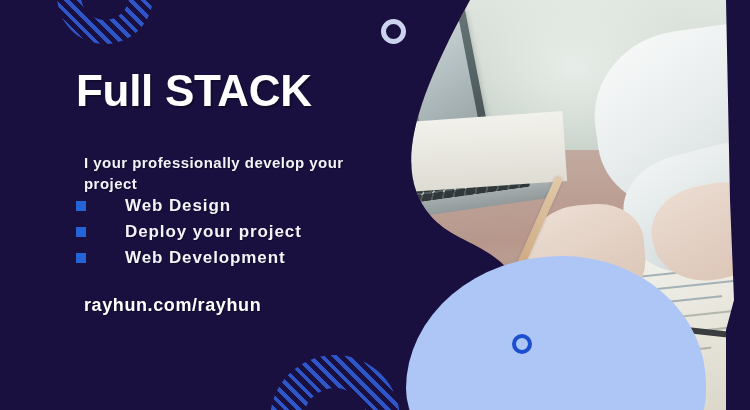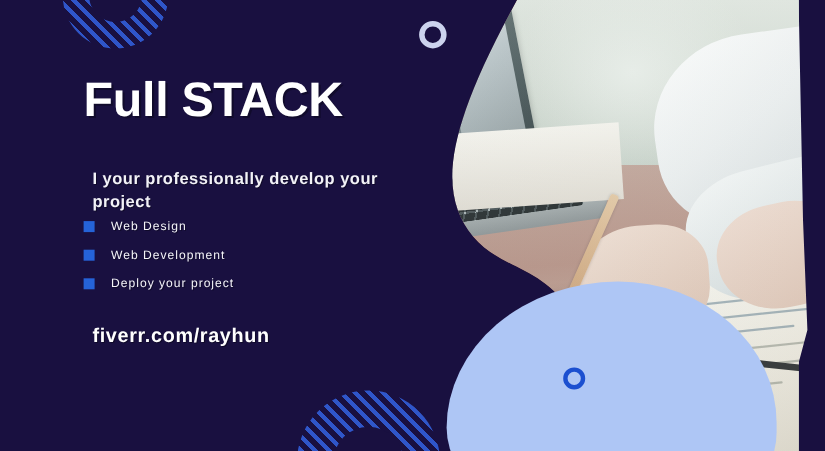--- a/index.html
+++ b/index.html
@@ -257,25 +257,26 @@
     height:26px;
   }
   .bullet-marker{
     width:10px;height:10px;
     background:#2563d8;
     flex:0 0 auto;
     margin-right:15px;
   }
   .bullet-label{
     color:#f4f4f8;
-    font-size:11px;
-    font-weight:400;
+    font-size:17px;
+    font-weight:700;
     letter-spacing:0.9px;
     text-shadow:1px 1px 0 rgba(0,0,0,.32);
     white-space:nowrap;
+    margin-left:24px;
   }
 
   .footer-url{
     position:absolute;
     left:84px; top:295px;
     color:#ffffff;
     font-size:18px;
     font-weight:700;
     letter-spacing:0.6px;
     text-shadow:1px 1px 0 rgba(0,0,0,.35);
@@ -366,24 +367,24 @@
 
     <p class="subtitle">I your professionally develop your project</p>
 
     <ul class="bullets">
       <li class="bullet">
         <span class="bullet-marker"></span>
         <span class="bullet-label">Web Design</span>
       </li>
       <li class="bullet">
         <span class="bullet-marker"></span>
-        <span class="bullet-label">Web Development</span>
+        <span class="bullet-label">Deploy your project</span>
       </li>
       <li class="bullet">
         <span class="bullet-marker"></span>
-        <span class="bullet-label">Deploy your project</span>
+        <span class="bullet-label">Web Development</span>
       </li>
     </ul>
 
-    <div class="footer-url">fiverr.com/rayhun</div>
+    <div class="footer-url">rayhun.com/rayhun</div>
 
   </div>
 </div>
 
 </body></html>

